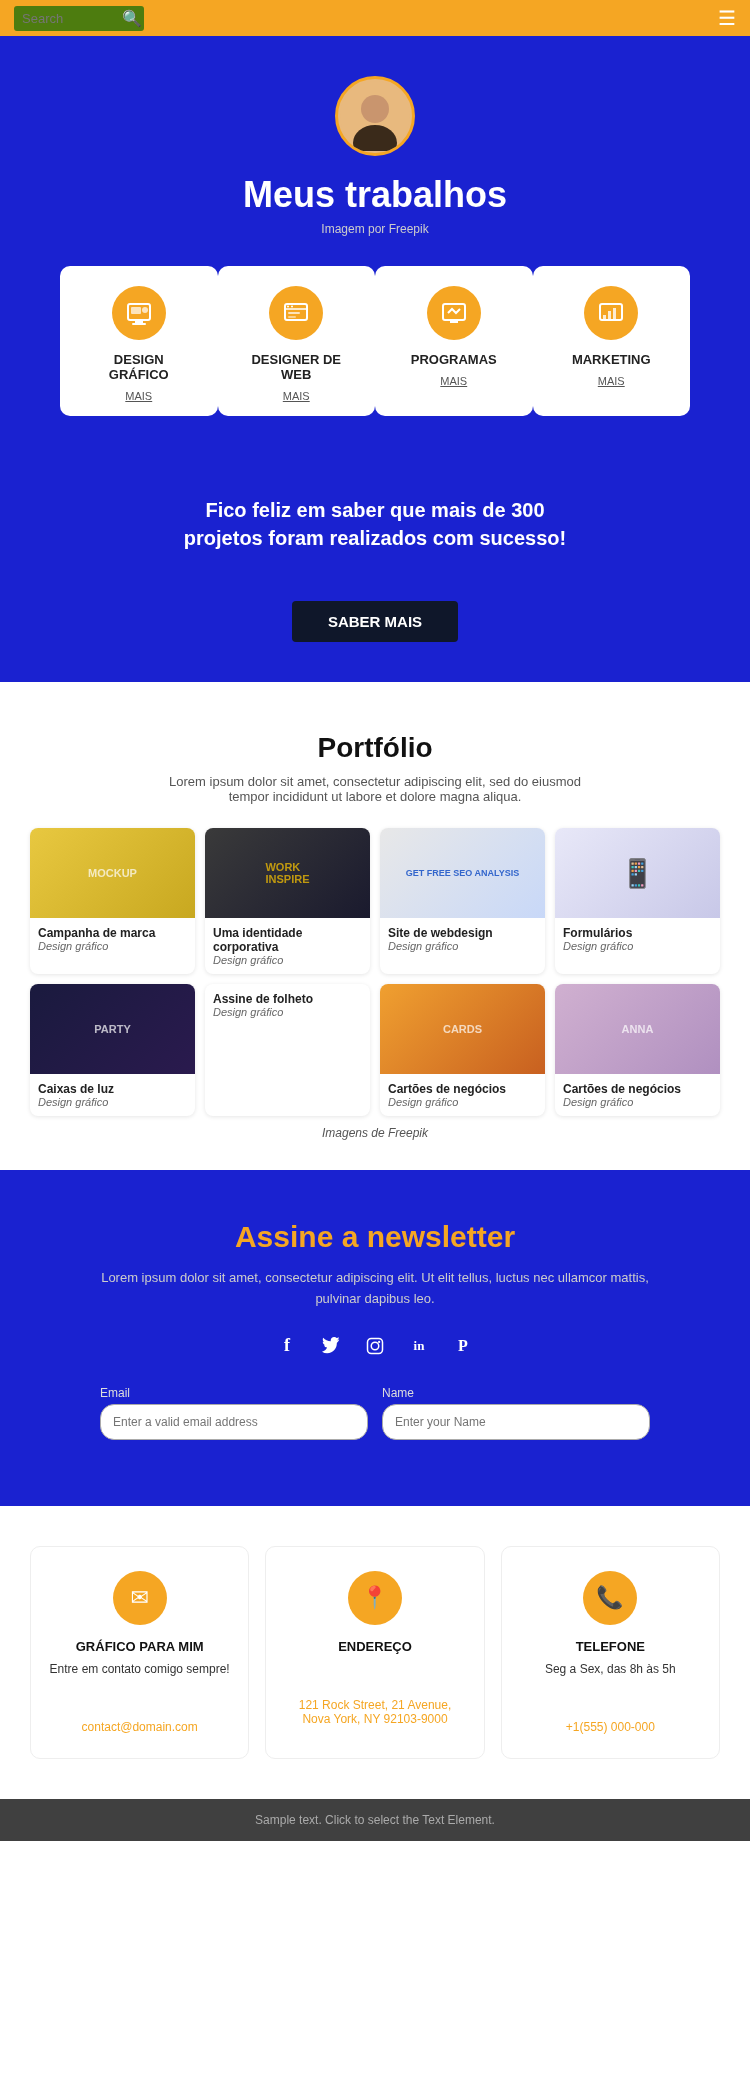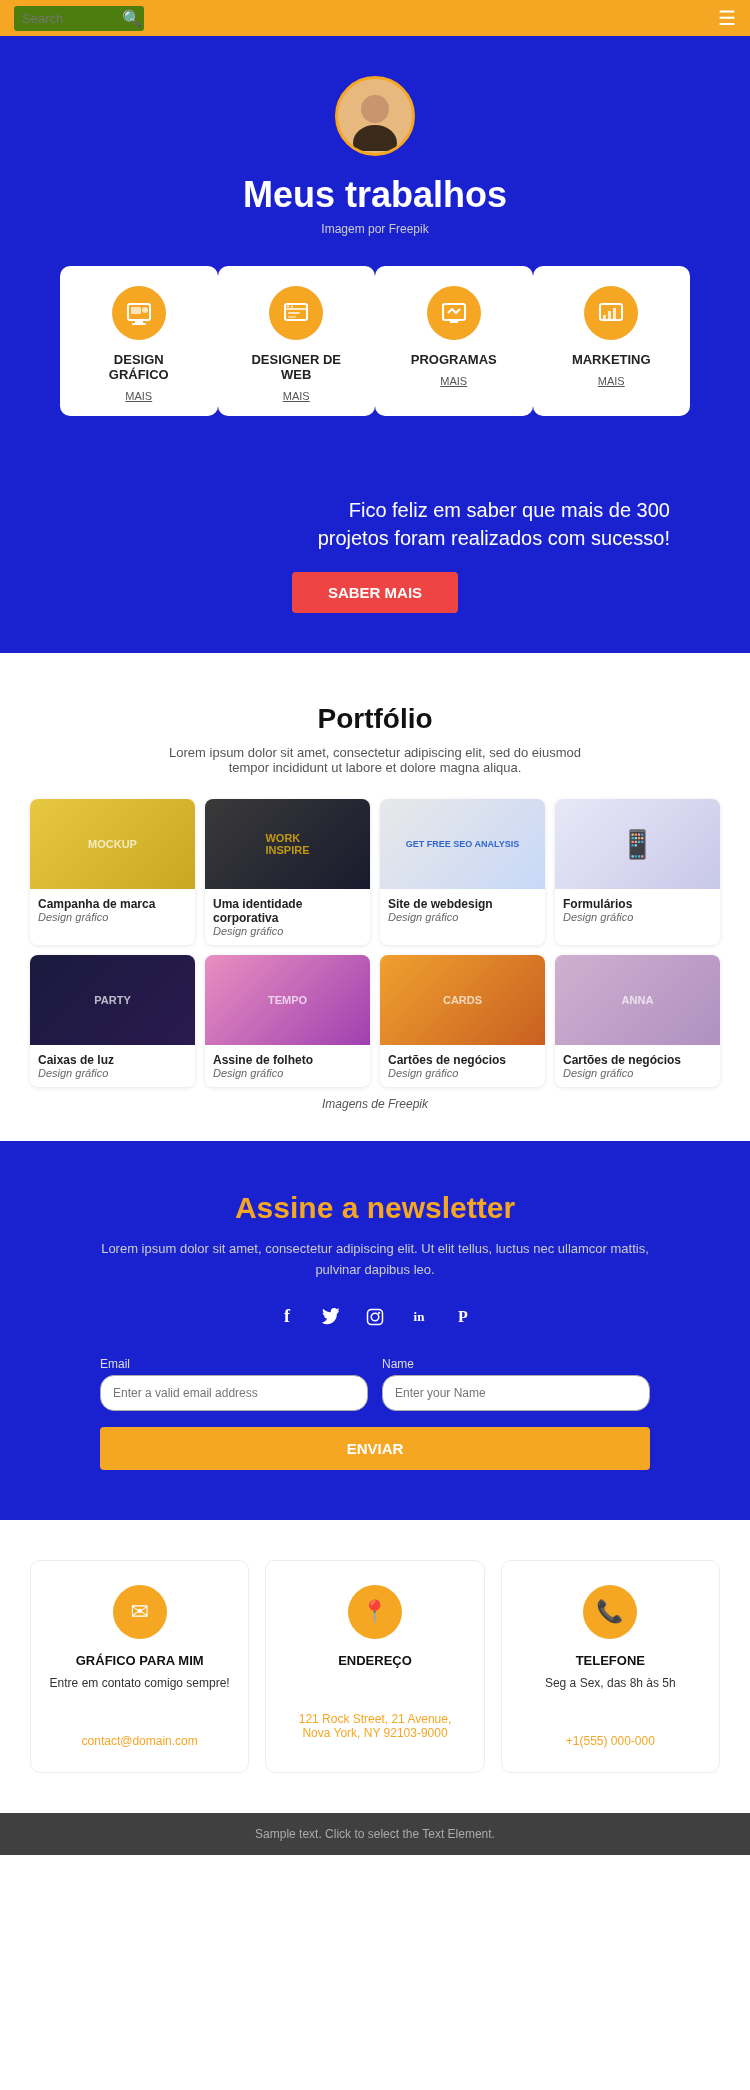--- a/index.html
+++ b/index.html
@@ -77,31 +77,32 @@
     .service-title { font-size: 13px; font-weight: 800; color: #222; margin-bottom: 8px; text-transform: uppercase; }
     .service-mais { font-size: 11px; color: #555; text-decoration: underline; cursor: pointer; }
 
     
     .cta-section {
       background: #1a22d0;
       text-align: center;
       padding: 30px 80px 40px;
       color: #fff;
     }
-    .cta-text { font-size: 20px; font-weight: 400; margin-bottom: 20px; line-height: 1.4; text-align: right; }
+    .cta-text { font-size: 20px; font-weight: 700; margin-bottom: 20px; line-height: 1.4; }
     .cta-btn {
-      background: #ef4444;
+      background: #0f172a;
       color: #fff;
       border: none;
       padding: 12px 36px;
       border-radius: 4px;
       font-size: 15px;
       font-weight: 700;
       cursor: pointer;
       text-transform: uppercase;
+      margin-top: 29px;
     }
 
     
     .portfolio-section {
       background: #fff;
       padding: 50px 30px 30px;
     }
     .section-title { text-align: center; font-size: 28px; font-weight: 800; margin-bottom: 10px; color: #111; }
     .section-desc { text-align: center; font-size: 13px; color: #555; margin-bottom: 24px; max-width: 420px; margin-left: auto; margin-right: auto; }
     .portfolio-grid {
@@ -340,23 +341,20 @@
     <div class="portfolio-item">
       <div class="portfolio-thumb thumb-light">
         <div class="thumb-content">PARTY</div>
       </div>
       <div class="thumb-label">
         <div class="thumb-label-title">Caixas de luz</div>
         <div class="thumb-label-cat">Design gráfico</div>
       </div>
     </div>
     <div class="portfolio-item">
-      <div class="portfolio-thumb thumb-flyer">
-        <div class="thumb-content">Tempo</div>
-      </div>
       <div class="thumb-label">
         <div class="thumb-label-title">Assine de folheto</div>
         <div class="thumb-label-cat">Design gráfico</div>
       </div>
     </div>
     <div class="portfolio-item">
       <div class="portfolio-thumb thumb-cards">
         <div class="thumb-content">CARDS</div>
       </div>
       <div class="thumb-label">
@@ -404,21 +402,20 @@
   <div class="newsletter-form">
     <div class="form-group">
       <label>Email</label>
       <input type="email" placeholder="Enter a valid email address" style="">
     </div>
     <div class="form-group">
       <label>Name</label>
       <input type="text" placeholder="Enter your Name" style="">
     </div>
   </div>
-  <button class="enviar-btn">ENVIAR</button>
 </section>
 
 <section class="contact-section">
   <div class="contact-card">
     <div class="contact-icon">✉</div>
     <div class="contact-title">GRÁFICO PARA MIM</div>
     <div class="contact-subtitle">Entre em contato comigo sempre!</div>
     <div class="contact-link">contact@domain.com</div>
   </div>
   <div class="contact-card">

